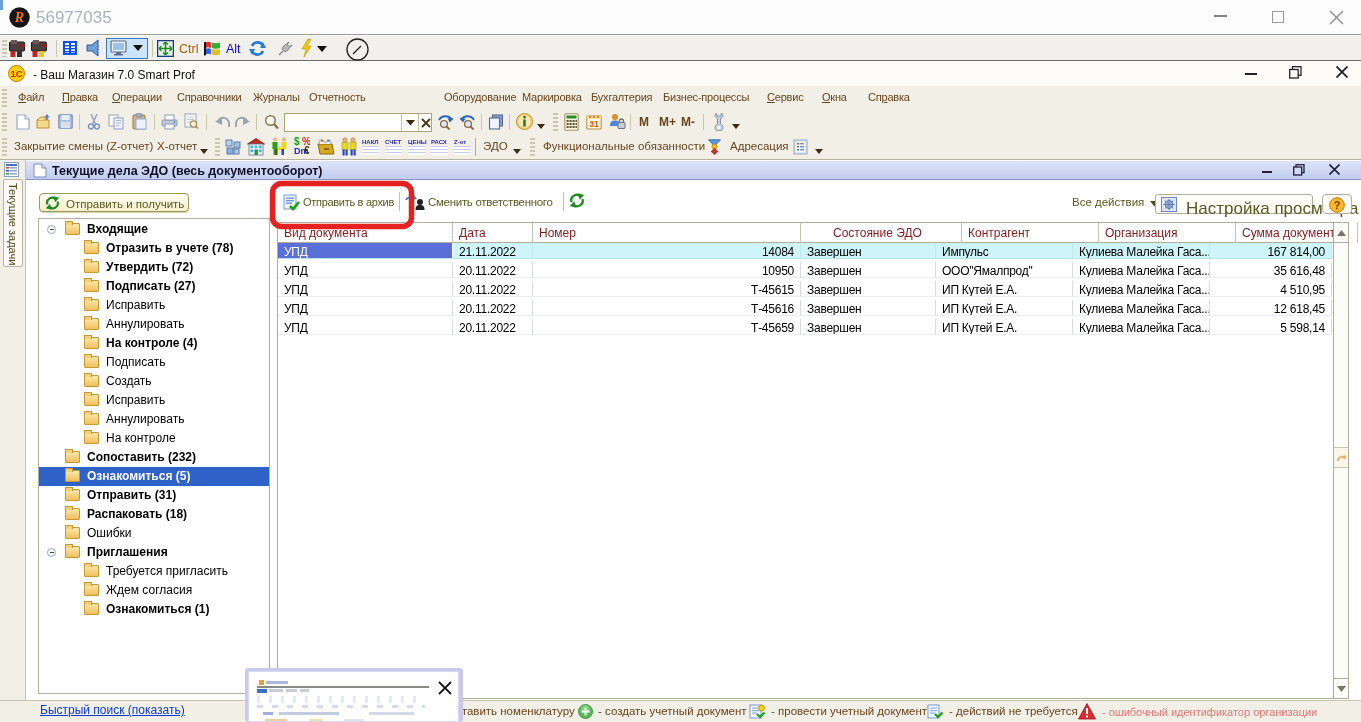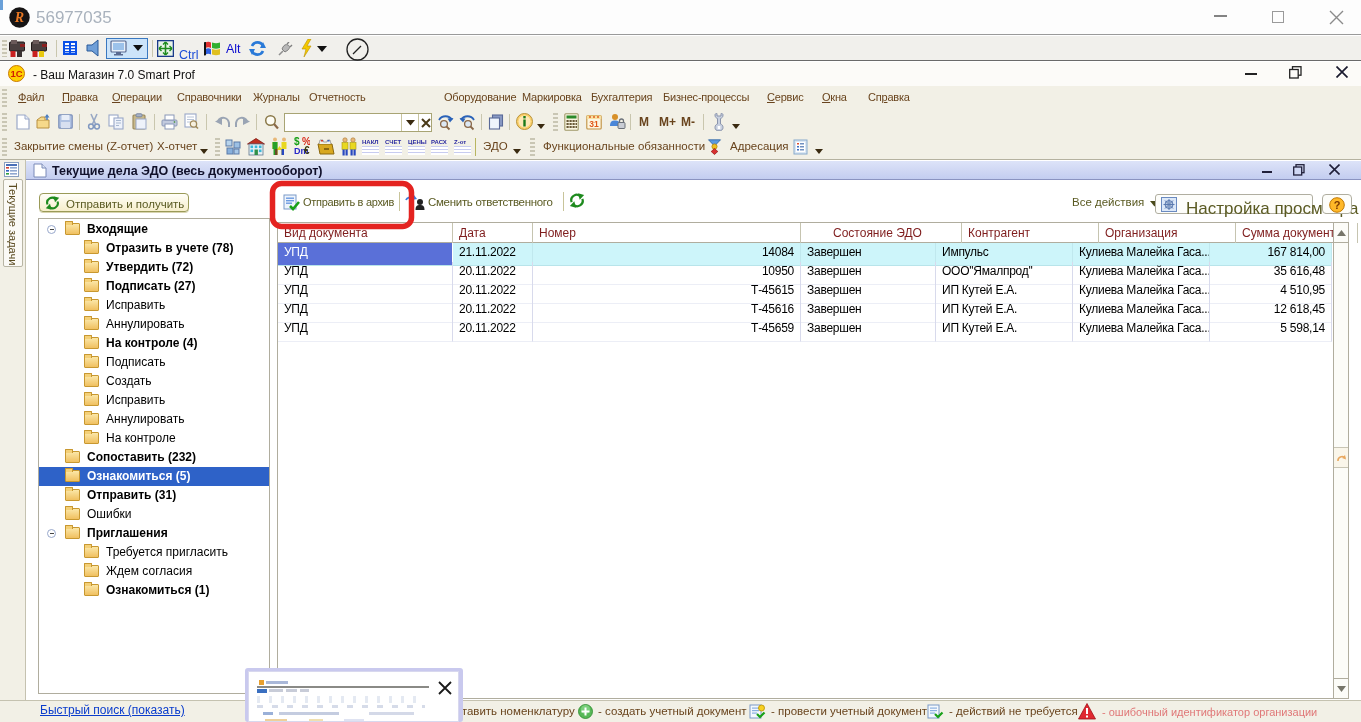--- a/index.html
+++ b/index.html
@@ -19,21 +19,21 @@
 .exp:after{content:"";position:absolute;left:1.5px;top:3px;width:4px;height:1.2px;background:#444;}
 .fl{position:absolute;top:3px;width:15px;height:12px;background:linear-gradient(#fbe7a8,#f0c060);border:1px solid #c89830;border-radius:1px;}
 .fl:before{content:"";position:absolute;left:-1px;top:-3.5px;width:6px;height:3px;background:#f4d078;border:1px solid #c89830;border-bottom:none;border-radius:1px 1px 0 0;}
 .f1{left:26px;}
 .f2{left:45px;}
 .t1{position:absolute;left:48px;}
 .t2{position:absolute;left:67px;}
 .hrow{display:flex;height:20px;border-bottom:1px solid #b0ad9e;background:#fff;}
 .hc{height:20px;line-height:20px;padding-left:6px;border-right:1px solid #c6c4b0;color:#7f1d1d;overflow:hidden;white-space:nowrap;flex:none;}
 .drow{display:flex;height:19px;background:#fff;}
-.dc{height:23px;line-height:18px;letter-spacing:-0.25px;padding-left:6px;border-right:1px solid #d8daec;border-bottom:1px solid #eceef6;overflow:hidden;white-space:nowrap;flex:none;}
+.dc{height:16px;line-height:18px;letter-spacing:-0.25px;padding-left:6px;border-right:1px solid #d8daec;border-bottom:1px solid #eceef6;overflow:hidden;white-space:nowrap;flex:none;}
 .dc.num{text-align:right;padding-right:6px;padding-left:0;}
 .row1 .dc{background:#cdf5fa;border-right-color:#c0e8ee;border-bottom-color:#b8e4ea;}
 .row1 .fcell{background:#5a70d8;color:#fff;border-right-color:#fff;}
 </style></head>
 <body>
 <div id="root">
 
 <div class="abs" style="left:0;top:0;width:1361px;height:35px;background:#fdfdfd;border-bottom:1px solid #9a9a9a;">
   <div class="abs" style="left:0;top:0;width:3px;height:10px;background:#6aa0d8;"></div>
   <svg class="abs" style="left:9px;top:7px" width="21" height="21" viewBox="0 0 21 21">
@@ -88,21 +88,21 @@
   </svg>
   <svg class="abs" style="left:133px;top:9px" width="11" height="7" viewBox="0 0 11 7">
         <polygon points="0,0 10,0 5,6" fill="#111"></polygon>
       </svg>
   <div class="abs sep" style="left:152px;top:4px;height:17px;"></div>
   <svg class="abs" style="left:157px;top:4px" width="17" height="17" viewBox="0 0 17 17">
     <rect x="0.5" y="0.5" width="16" height="16" fill="#e8f4e8" stroke="#1a3a8a" stroke-width="1.6"></rect>
     <path d="M8.5 2 L8.5 15 M2 8.5 L15 8.5" stroke="#1c8a1c" stroke-width="1.6"></path>
     <path d="M8.5 2 L6 4.5 M8.5 2 L11 4.5 M8.5 15 L6 12.5 M8.5 15 L11 12.5 M2 8.5 L4.5 6 M2 8.5 L4.5 11 M15 8.5 L12.5 6 M15 8.5 L12.5 11" stroke="#1c8a1c" stroke-width="1.4" fill="none"></path>
   </svg>
-  <div class="abs" style="left:179px;top:12px;font-size:12.5px;color:#1d4ed8;">Ctrl</div>
+  <div class="abs" style="left:179px;top:6px;font-size:12.5px;color:#a16207;">Ctrl</div>
   <svg class="abs" style="left:203px;top:4px" width="19" height="17" viewBox="0 0 19 17">
     <path d="M2 3 C4 1.5 6 1.5 8 2.5 L8 8 C6 7 4 7 2 8.5 Z" fill="#e03030"></path>
     <path d="M9 2.5 C12 3.5 14 3.5 17 2.5 L17 8 C14 9 12 9 9 8 Z" fill="#30b030"></path>
     <path d="M2 9.5 C4 8 6 8 8 9 L8 14.5 C6 13.5 4 13.5 2 15 Z" fill="#3060e0"></path>
     <path d="M9 9 C12 10 14 10 17 9 L17 14.5 C14 15.5 12 15.5 9 14.5 Z" fill="#e0c020"></path>
     <path d="M1 2.5 C2 2 2.5 2 3 2.2 L3 15.5 C2.5 15.2 2 15.2 1 15.8 Z" fill="#111"></path>
   </svg>
   <div class="abs" style="left:226px;top:6px;font-size:12.5px;color:#0a0ad0;">Alt</div>
   <svg class="abs" style="left:249px;top:4px" width="17" height="17" viewBox="0 0 17 17">
     <path d="M3 6 A6 6 0 0 1 14 6" stroke="#2a7ad8" stroke-width="2.6" fill="none"></path>
@@ -578,20 +578,24 @@
             <b class="fl f1"></b>
             <span class="t1 bld">Сопоставить (232)</span>
           </div>
     <div class="trow sel">
             <b class="fl f1"></b>
             <span class="t1 bld">Ознакомиться (5)</span>
           </div>
     <div class="trow">
             <b class="fl f1"></b>
             <span class="t1 bld">Отправить (31)</span>
+          </div>
+    <div class="trow">
+            <b class="fl f1"></b>
+            <span class="t1 bld">Распаковать (18)</span>
           </div>
     <div class="trow">
             <b class="fl f1"></b>
             <span class="t1">Ошибки</span>
           </div>
     <div class="trow">
             <i class="exp"></i>
             <b class="fl f1"></b>
             <span class="t1 bld">Приглашения</span>
           </div>

